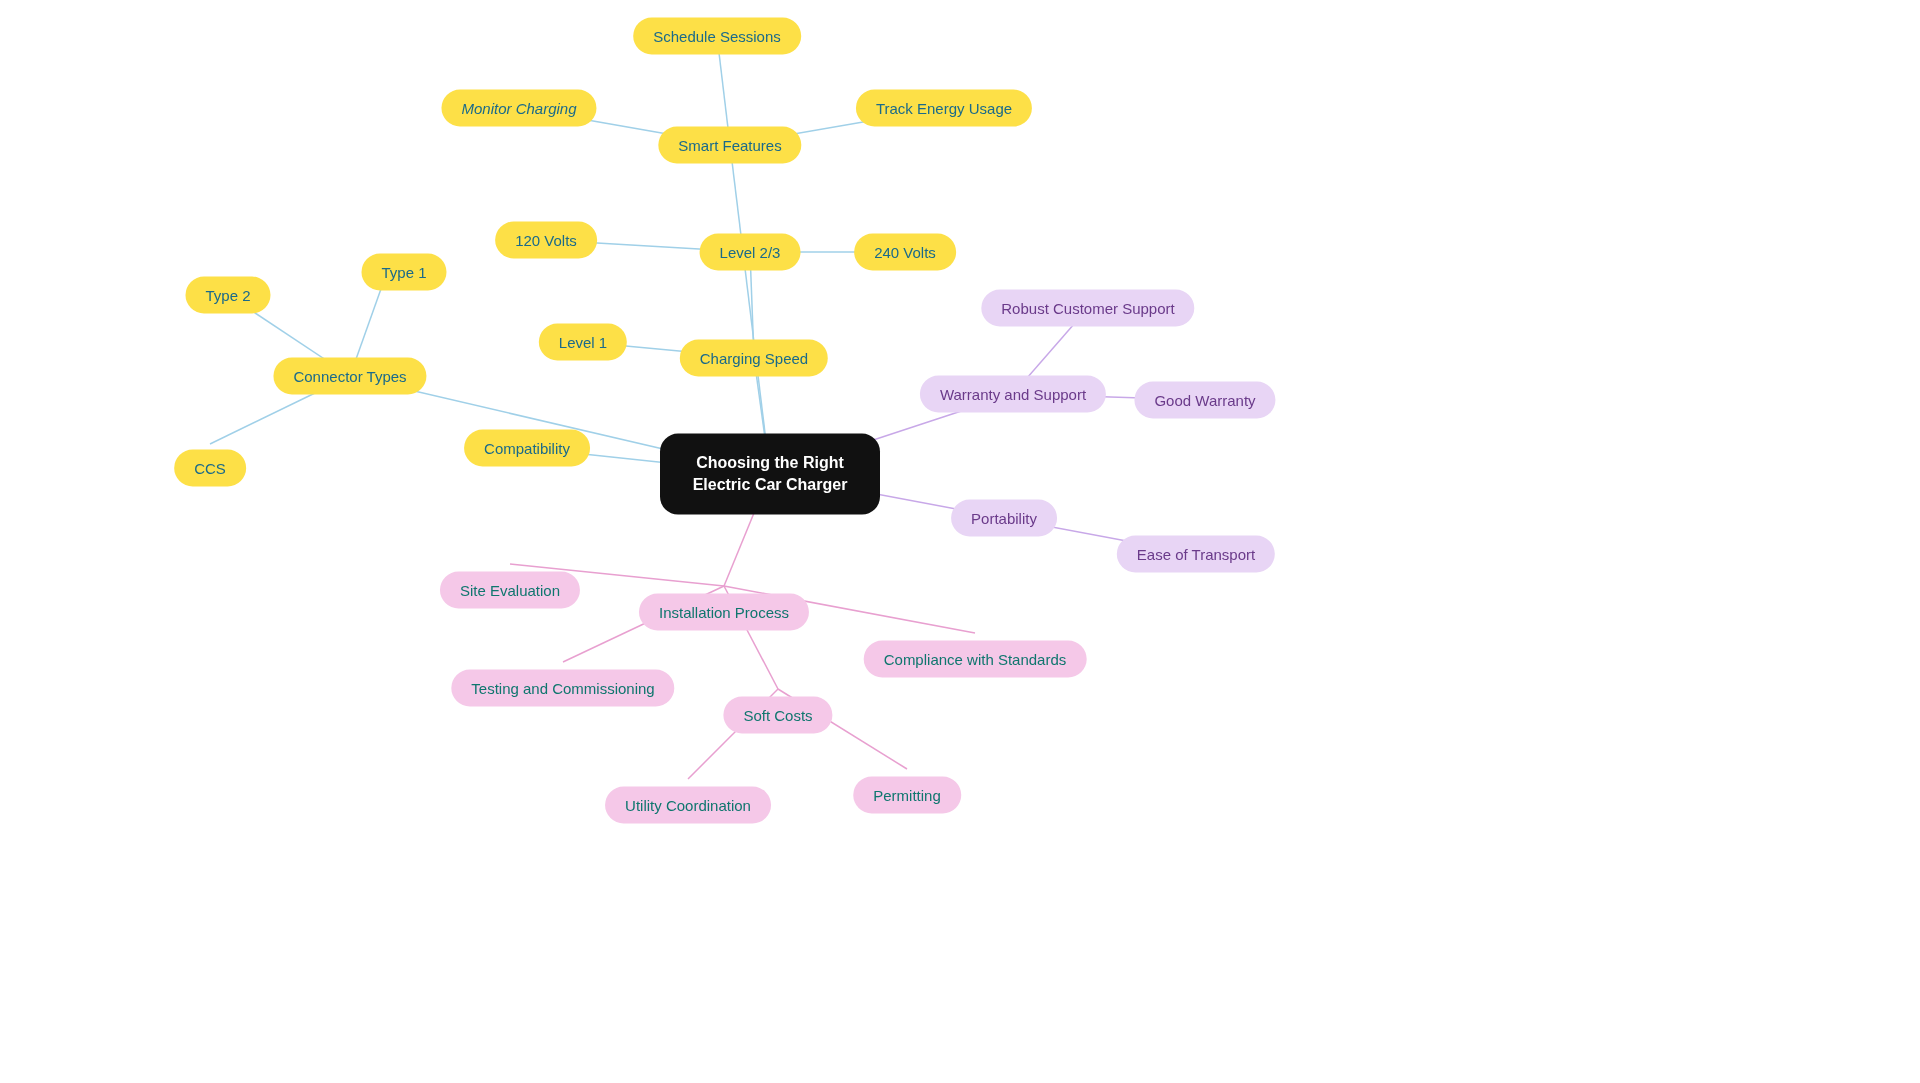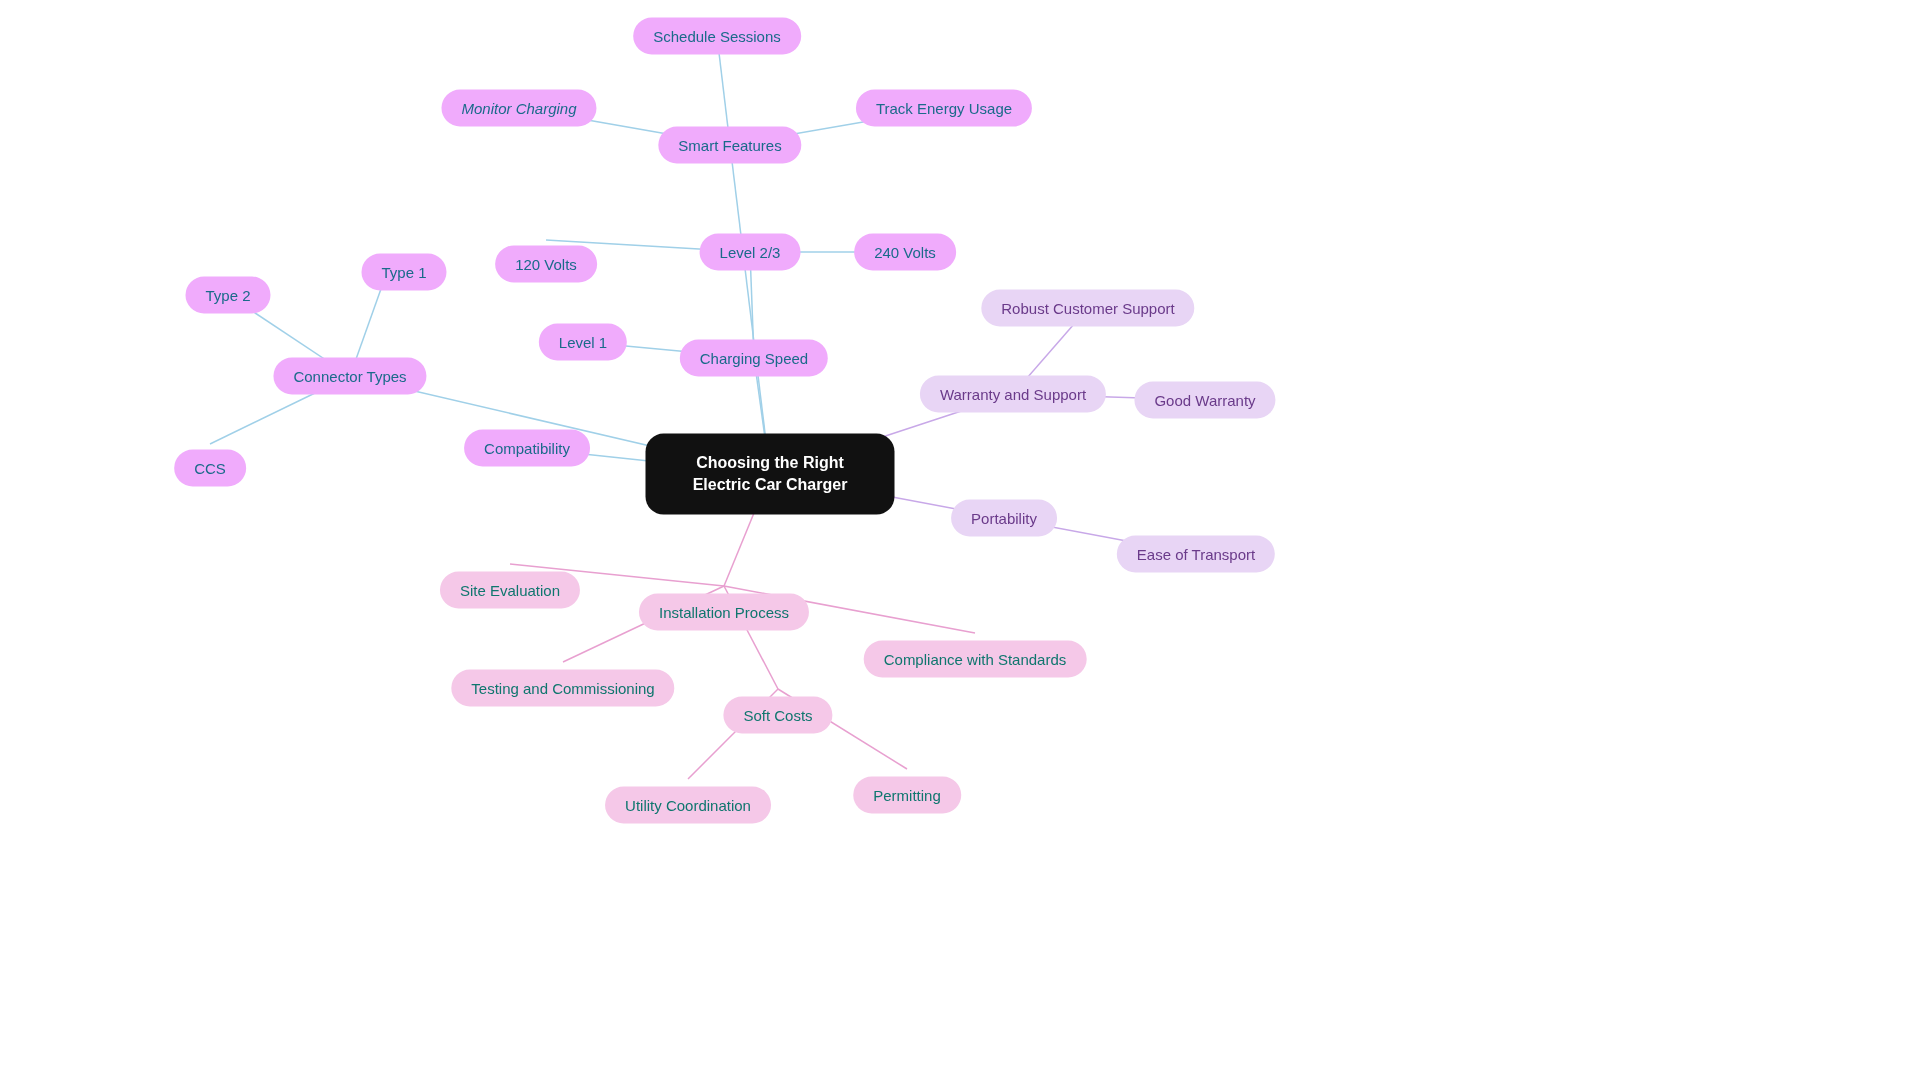--- a/index.html
+++ b/index.html
@@ -36,27 +36,27 @@
       padding: 10px 20px;
       white-space: nowrap;
       cursor: default;
     }
     .node.center {
       background: #111111;
       color: #ffffff;
       border-radius: 18px;
       font-size: 16px;
       font-weight: 600;
-      width: 249px;
+      width: 220px;
       white-space: normal;
       line-height: 1.4;
       padding: 18px 24px;
     }
     .node.blue {
-      background: #f0abfc;
+      background: #fde047;
       color: #1a6a8a;
       border: none;
     }
     .node.purple {
       background: #e8d5f5;
       color: #6a3a8a;
       border: none;
     }
     .node.pink {
       background: #f5c8e8;
@@ -97,21 +97,21 @@
       <line x1="778" y1="689" x2="688" y2="779" stroke="#e8a0d0" stroke-width="1.5"></line>
       <line x1="778" y1="689" x2="907" y2="769" stroke="#e8a0d0" stroke-width="1.5"></line>
     </svg>
   <div id="nodes-layer">
       <div class="node center" style="left: 770px; top: 474px;">Choosing the Right Electric Car Charger</div>
       <div class="node blue" style="left: 730px; top: 145px;">Smart Features</div>
       <div class="node blue" style="left: 717px; top: 36px;">Schedule Sessions</div>
       <div class="node blue" style="left: 519px; top: 108px; font-style: italic;">Monitor Charging</div>
       <div class="node blue" style="left: 944px; top: 108px;">Track Energy Usage</div>
       <div class="node blue" style="left: 750px; top: 252px;">Level 2/3</div>
-      <div class="node blue" style="left: 546px; top: 240px; margin-top: 24px;">120 Volts</div>
+      <div class="node blue" style="left: 546px; top: 240px;">120 Volts</div>
       <div class="node blue" style="left: 905px; top: 252px;">240 Volts</div>
       <div class="node blue" style="left: 754px; top: 358px;">Charging Speed</div>
       <div class="node blue" style="left: 583px; top: 342px;">Level 1</div>
       <div class="node blue" style="left: 350px; top: 376px;">Connector Types</div>
       <div class="node blue" style="left: 404px; top: 272px;">Type 1</div>
       <div class="node blue" style="left: 228px; top: 295px;">Type 2</div>
       <div class="node blue" style="left: 210px; top: 444px; margin-top: 24px;">CCS</div>
       <div class="node blue" style="left: 527px; top: 448px;">Compatibility</div>
       <div class="node purple" style="left: 1013px; top: 394px;">Warranty and Support</div>
       <div class="node purple" style="left: 1088px; top: 308px;">Robust Customer Support</div>

